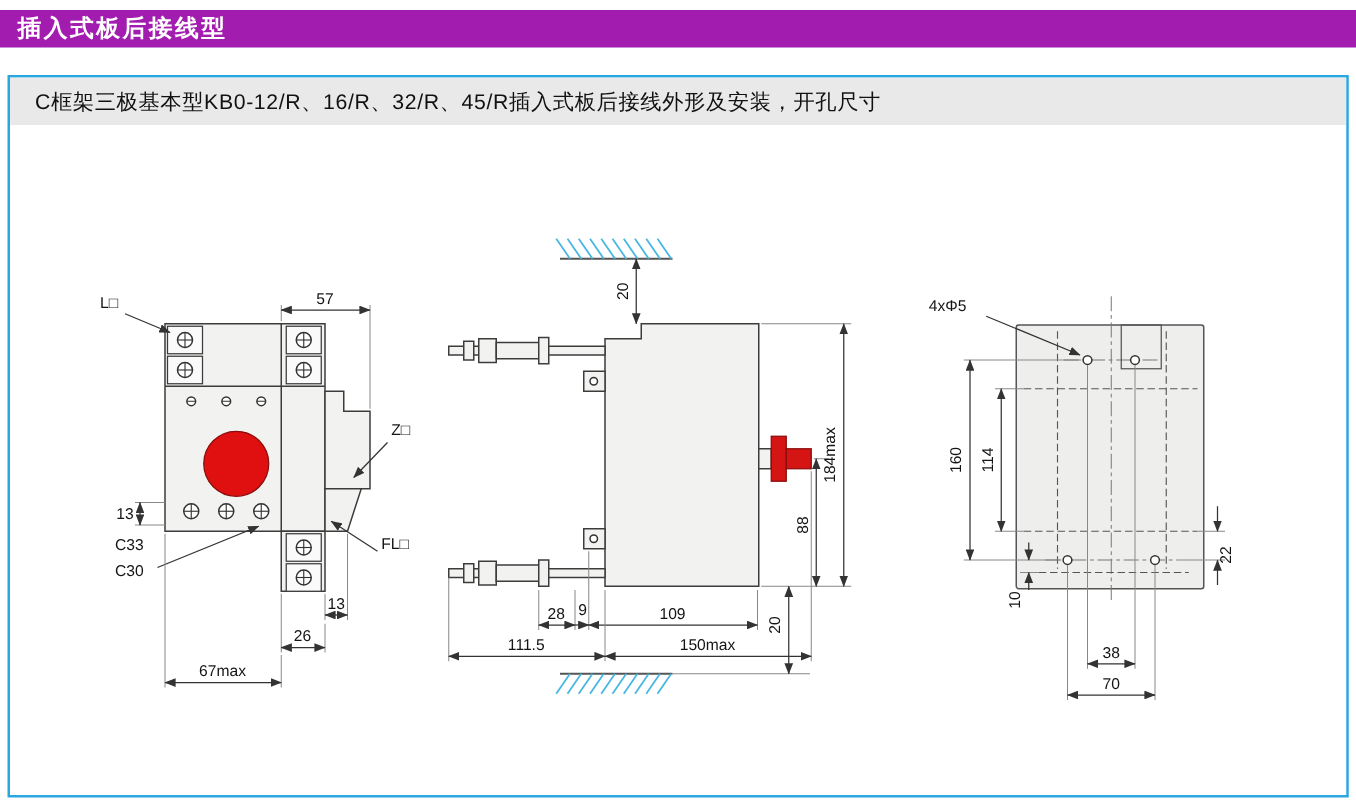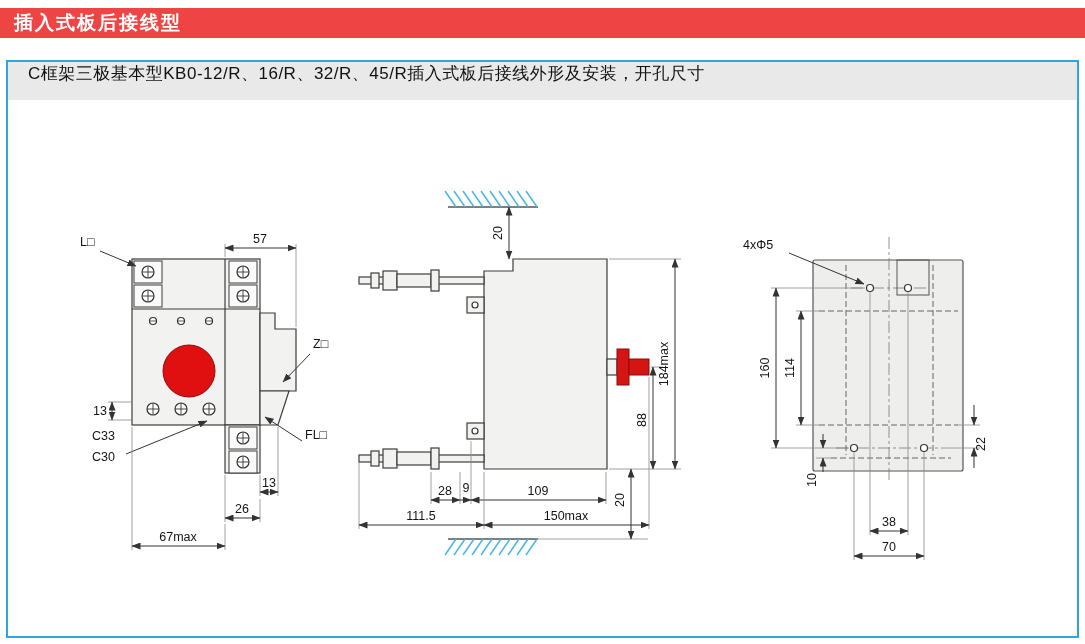--- a/index.html
+++ b/index.html
@@ -1,23 +1,23 @@
 <!DOCTYPE html>
 <html><head>
 <meta charset="utf-8">
 <style>
   * { margin:0; padding:0; box-sizing:border-box; }
   html,body { width:1085px; height:644px; background:#ffffff;
     font-family:"Liberation Sans","DejaVu Sans",sans-serif; }
-  .title-bar { margin-top:8px; height:30px; background:#ef4444; color:#fff;
+  .title-bar { margin-top:8px; height:30px; background:#a21caf; color:#fff;
     display:flex; align-items:center; padding-left:14px;
     font-size:19px; font-weight:bold; letter-spacing:2px; }
   .content-box { margin:22px 6px 0 6px; height:578px;
     border:2px solid #2ba7df; background:#fff; overflow:hidden; }
-  .subtitle-bar { height:38px; background:#e9e9e9; display:flex; 
+  .subtitle-bar { height:38px; background:#e9e9e9; display:flex; align-items:center;
     padding-left:20px; font-size:17px; color:#111; letter-spacing:0.5px; }
   .drawing-area { width:100%; height:536px; }
 
   svg { display:block; }
   svg text.t { font-size:12.5px; fill:#141414; text-anchor:middle; }
   svg text.ts { text-anchor:start; }
   svg text.te { text-anchor:end; }
   .body  { fill:#f2f2f0; stroke:#3c3c3c; stroke-width:1.2; }
   .term  { fill:#fafafa; stroke:#3c3c3c; stroke-width:1; }
   .btn   { fill:#e01010; stroke:#8a0c0c; stroke-width:1; }

